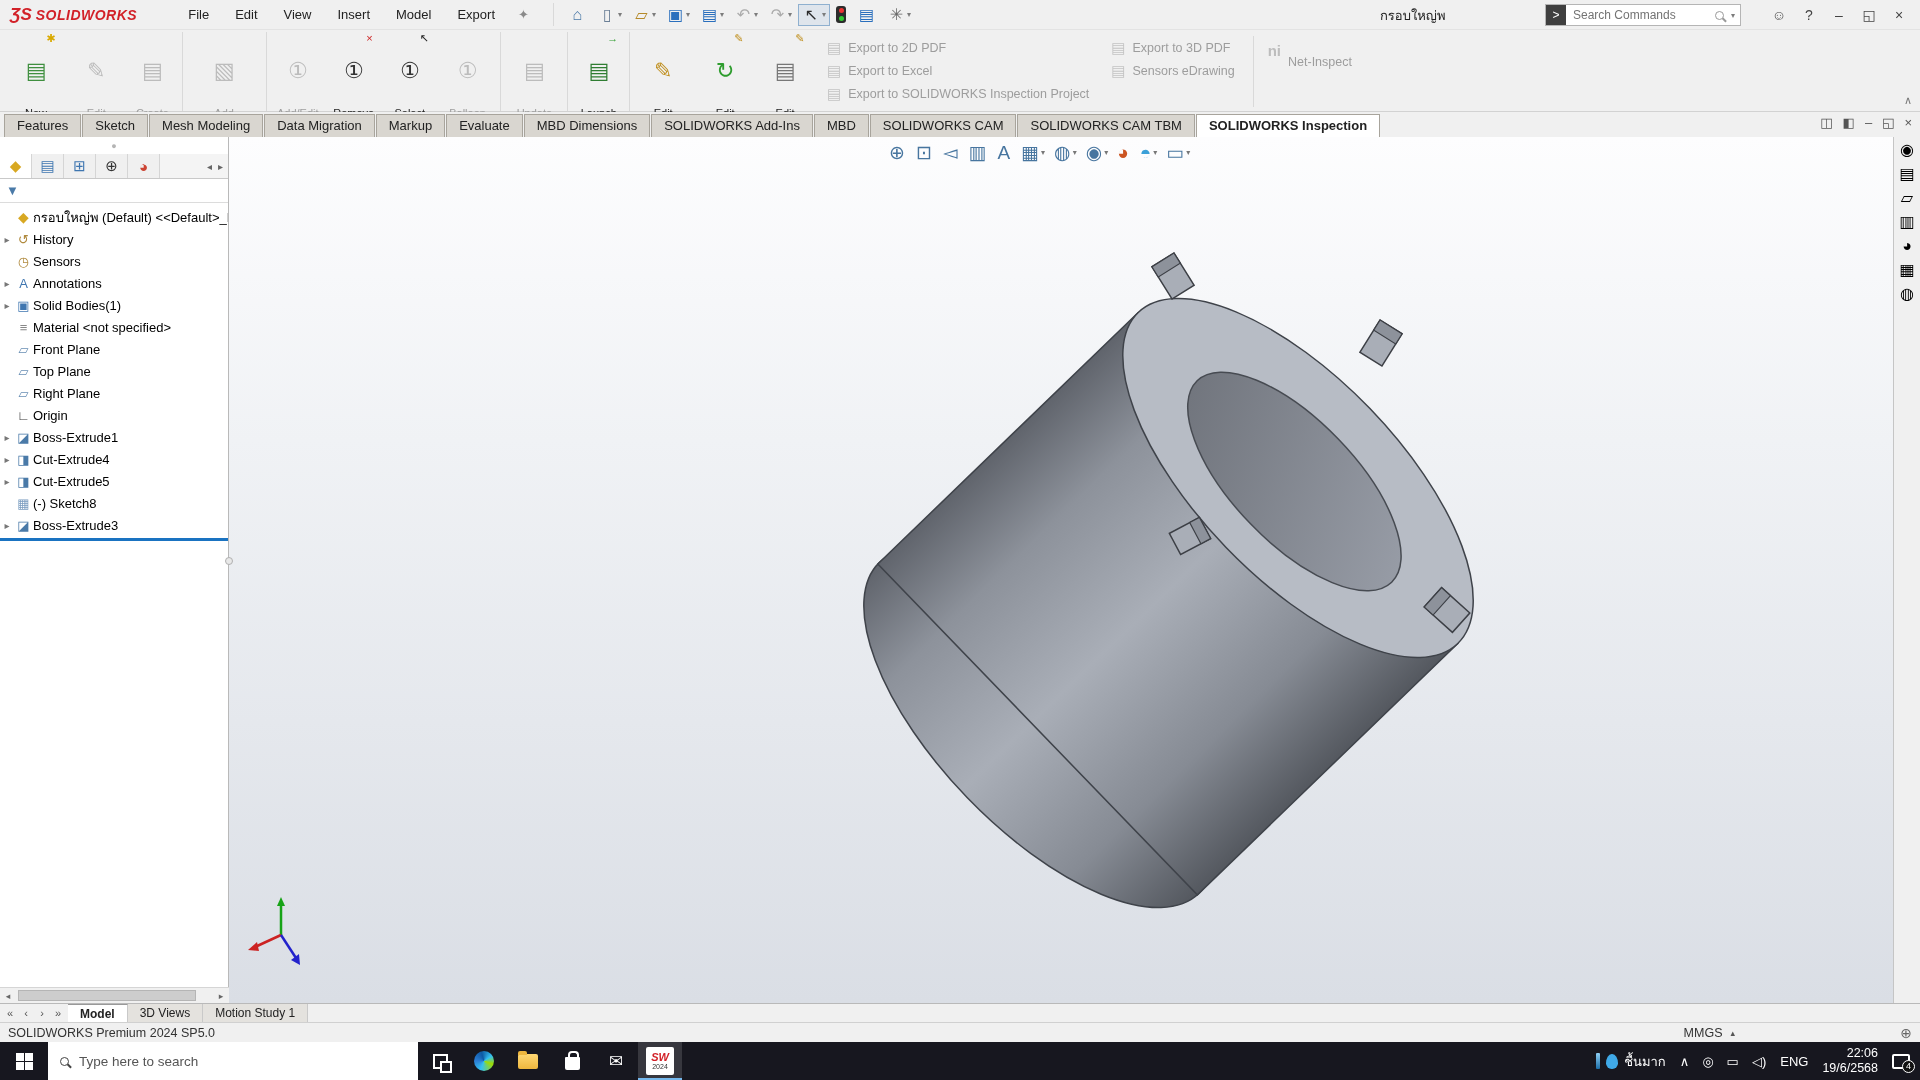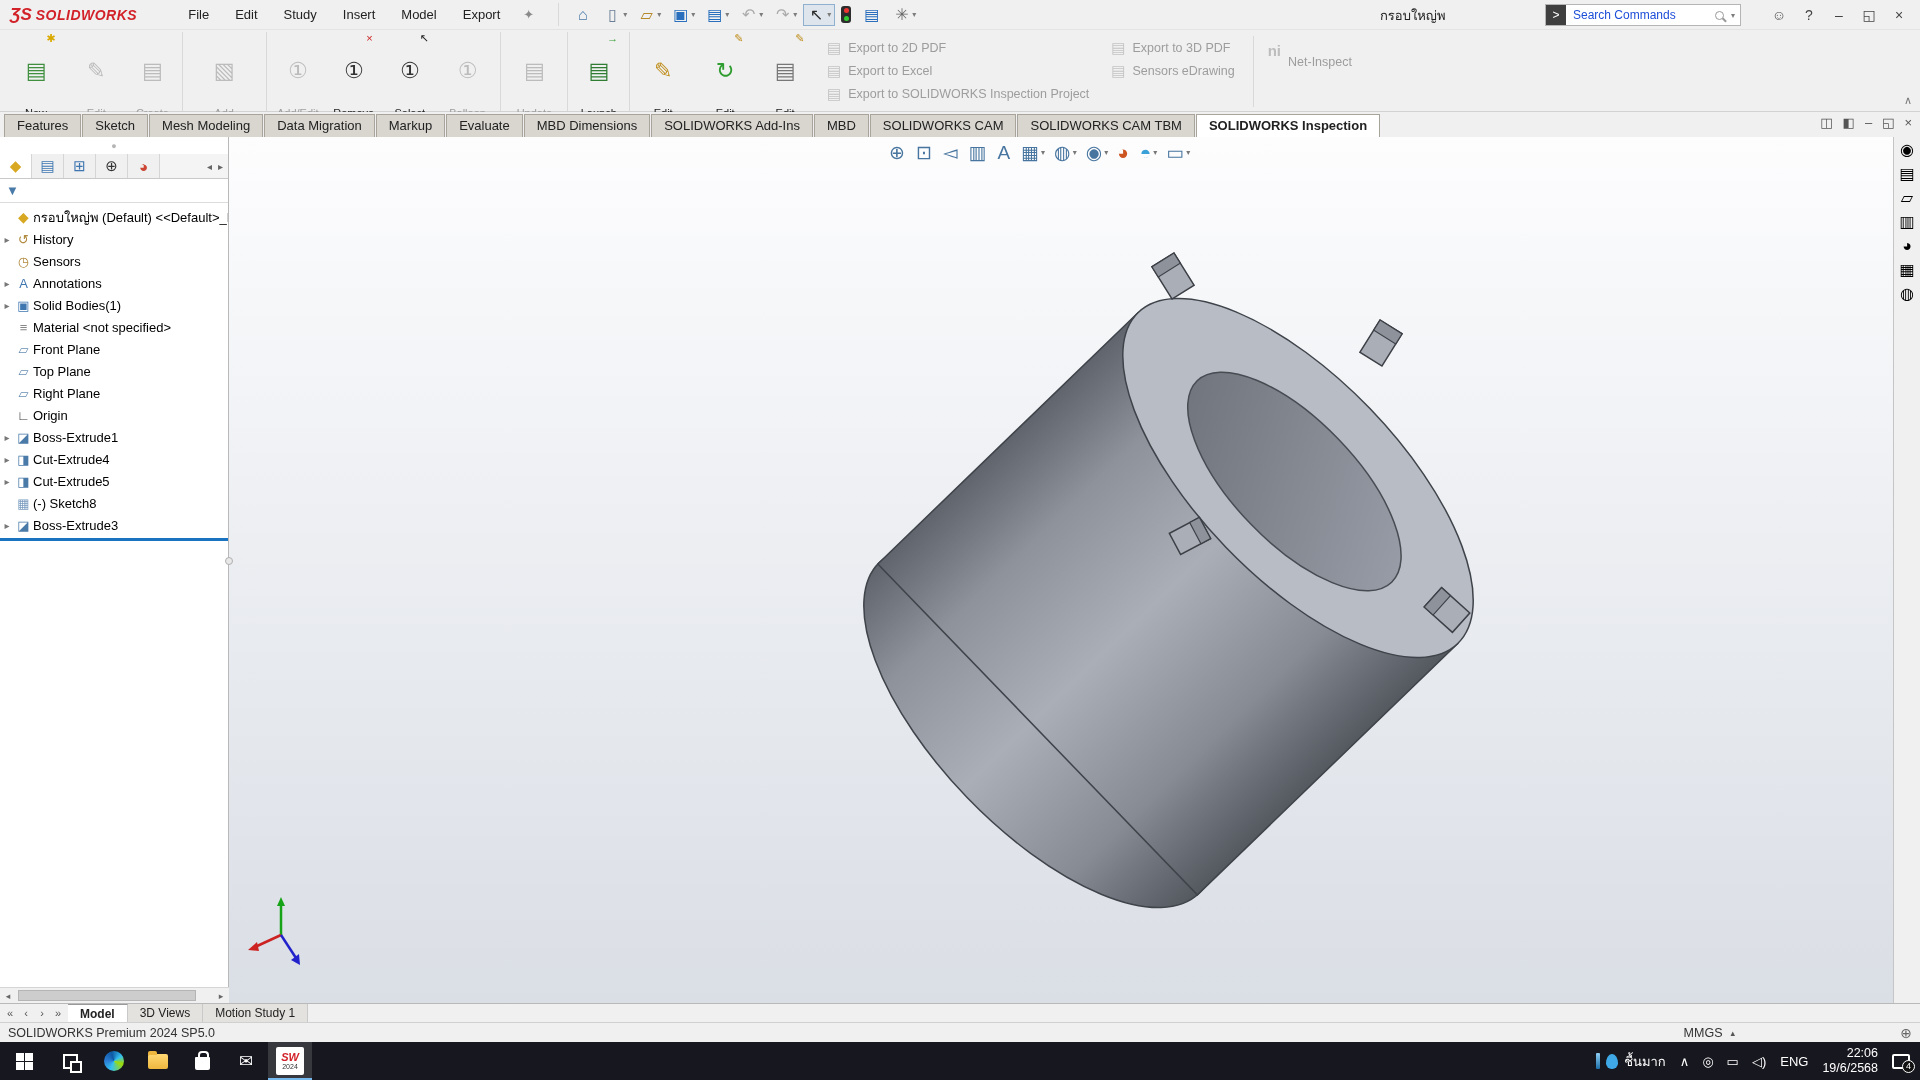--- a/index.html
+++ b/index.html
@@ -19,21 +19,21 @@
   .qat-btn .qic { font-size:16px; line-height:16px; width:19px; text-align:center; }
   .qat-btn .dd { font-size:8px; color:#7c7c7c; margin-left:1px; }
   .qat-btn.pressed { background:#dfe5ec; border-color:#8fb0cf; }
   .qat-btn[data-kind="traffic"] .qic { width:10px; height:17px; background:#2c2c2c; border-radius:3px; position:relative; }
   .qat-btn[data-kind="traffic"] .qic::before,.qat-btn[data-kind="traffic"] .qic::after { content:""; position:absolute; left:2.5px; width:5px; height:5px; border-radius:50%; }
   .qat-btn[data-kind="traffic"] .qic::before { top:2px; background:#e33; }
   .qat-btn[data-kind="traffic"] .qic::after { bottom:2px; background:#3c3; }
   .doc-title { position:absolute; left:1380px; top:0; height:30px; display:flex; align-items:center; font-size:13px; color:#222; }
   .tsearch { position:absolute; left:1545px; top:4px; width:196px; height:22px; background:#fff; border:1px solid #b5b5b5; display:flex; align-items:center; }
   .tsearch .prompt { width:20px; height:20px; background:#3f3f3f; color:#fff; font-size:12px; display:flex; align-items:center; justify-content:center; }
-  .tsearch .ph { flex:1; color:#1d4ed8; font-size:12px; padding-left:7px; white-space:nowrap; overflow:hidden; }
+  .tsearch .ph { flex:1; color:#737373; font-size:12px; padding-left:7px; white-space:nowrap; overflow:hidden; }
   .mag { width:9px; height:9px; border:1.6px solid #9a9a9a; border-radius:50%; position:relative; flex:none; }
   .mag::after { content:""; position:absolute; width:5px; height:1.6px; background:#9a9a9a; transform:rotate(45deg); right:-4px; bottom:-2px; }
   .tsearch .dd { font-size:8px; color:#7c7c7c; margin:0 5px 0 7px; }
   .win-icons { position:absolute; right:6px; top:0; height:30px; display:flex; align-items:center; }
   .win-icons .wbtn { width:30px; height:28px; display:flex; align-items:center; justify-content:center; font-size:14px; color:#444; }
 
   
   .ribbon { height:82px; background:#f0f0f0; display:flex; align-items:stretch; padding:2px 4px 0 6px; position:relative; border-bottom:1px solid #d2d2d2; }
   .rbtn { min-width:56px; padding:3px 5px 2px; display:flex; flex-direction:column; align-items:center; font-size:11px; line-height:12px; text-align:center; color:#222; white-space:pre-line; }
   .rbtn .ric { font-size:22px; line-height:24px; position:relative; }
@@ -145,21 +145,21 @@
     <div class="logo">
       <span class="mark">ƷS</span>
       <span class="word">SOLIDWORKS</span>
     </div>
     <div class="menus">
 
         <div class="menu">File</div>
 
         <div class="menu">Edit</div>
 
-        <div class="menu">Study</div>
+        <div class="menu">View</div>
 
         <div class="menu">Insert</div>
 
         <div class="menu">Model</div>
 
         <div class="menu">Export</div>
       </div>
     <span class="pin">✦</span>
     <div class="qat">
 
@@ -752,20 +752,24 @@
 
   <div class="taskbar">
     <div class="tb-start">
       <svg width="17" height="17" viewBox="0 0 17 17">
         <rect x="0" y="0" width="8" height="8" fill="#fff"></rect>
         <rect x="9" y="0" width="8" height="8" fill="#fff"></rect>
         <rect x="0" y="9" width="8" height="8" fill="#fff"></rect>
         <rect x="9" y="9" width="8" height="8" fill="#fff"></rect>
       </svg>
     </div>
+    <div class="tb-search">
+      <span class="mag"></span>
+      <span>Type here to search</span>
+    </div>
     <div style="display:flex;">
 
         <div class="tbitem" data-kind="taskview">
           <span class="shape"></span>
         </div>
 
         <div class="tbitem" data-kind="edge">
           <span class="shape"></span>
         </div>
 

